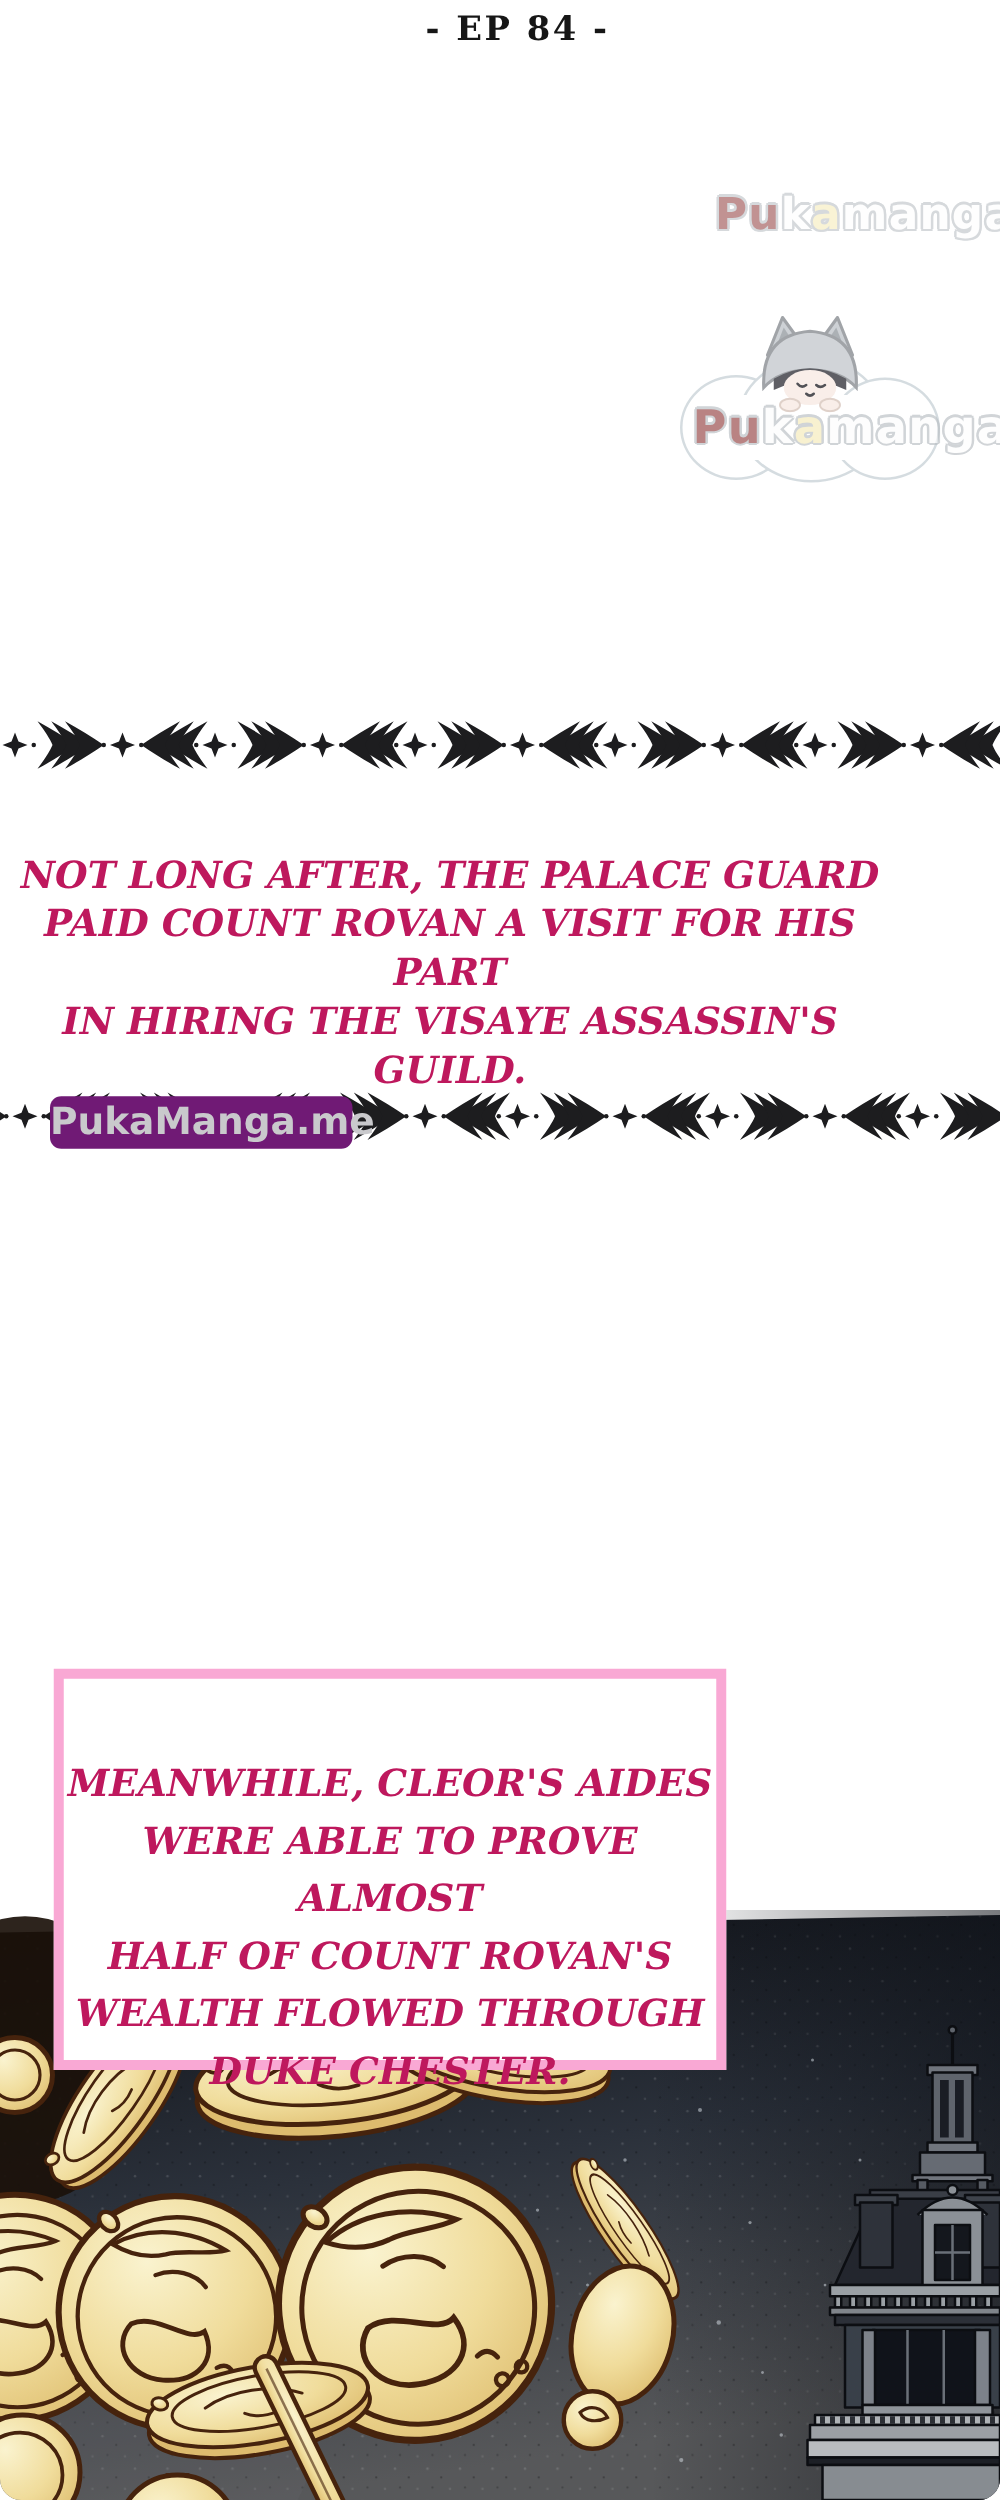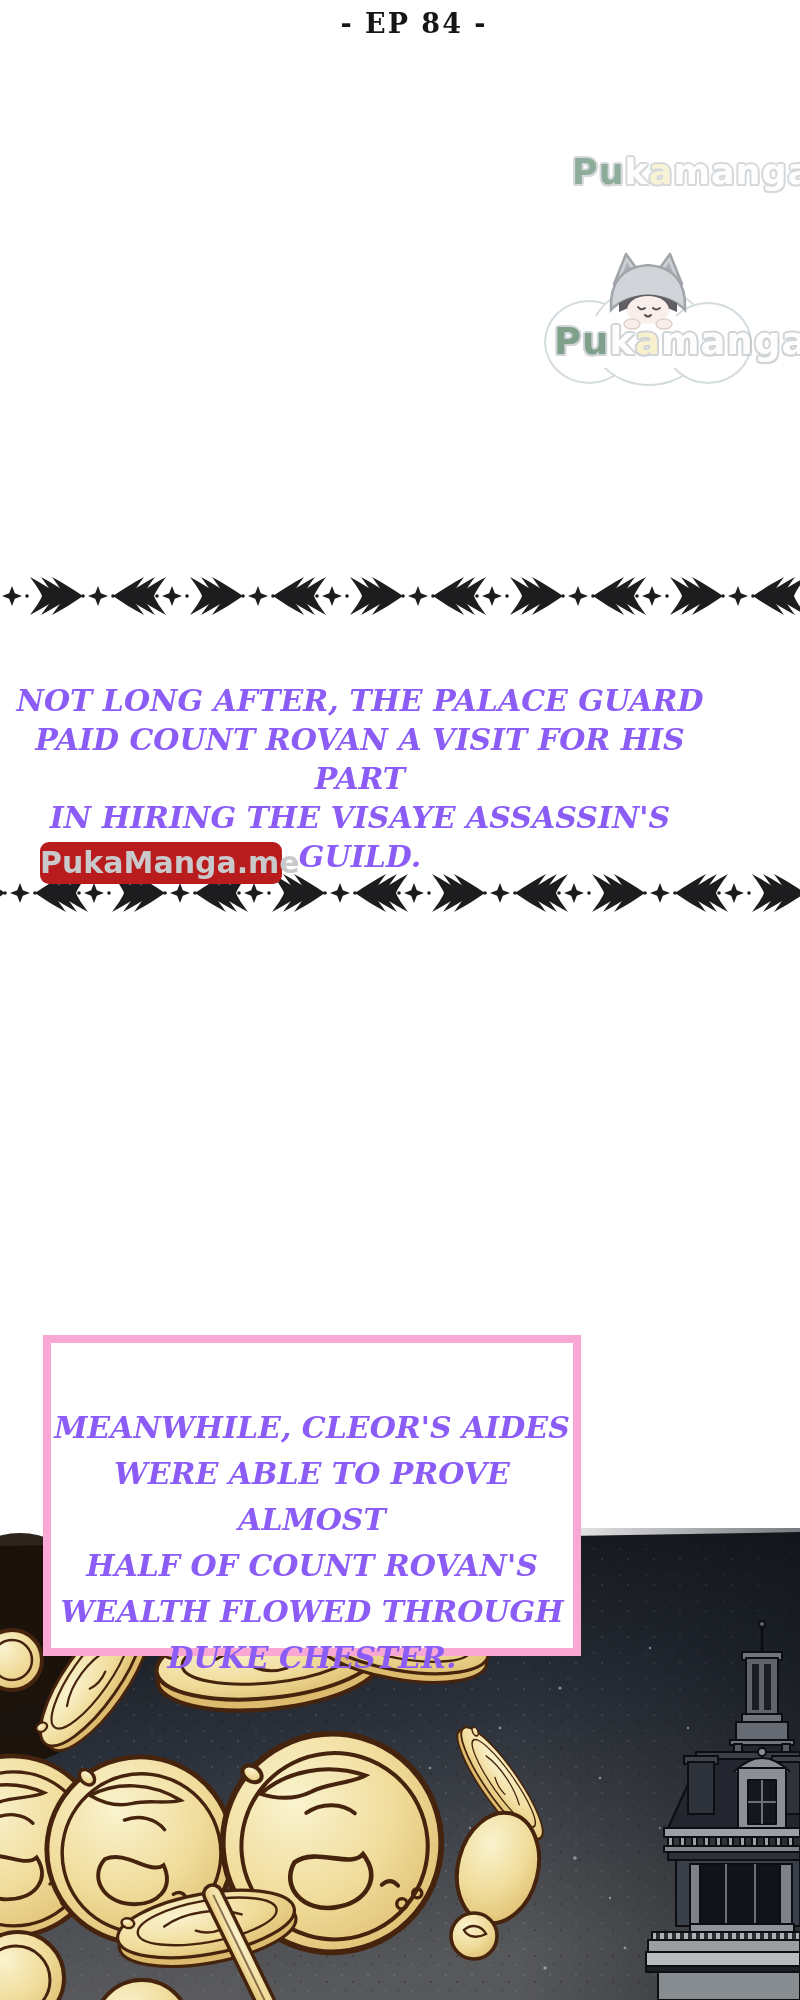--- a/index.html
+++ b/index.html
@@ -1,51 +1,51 @@
 <!DOCTYPE html>
 <html><head>
 <meta charset="utf-8">
 <style>
   html,body{margin:0;padding:0;background:#fff;}
   #page{position:relative;width:800px;height:2000px;background:#ffffff;overflow:hidden;
-        font-family:"DejaVu Sans",sans-serif;}
+        font-family:"DejaVu Sans",sans-serif;border-radius:17px;}
 
   
   .ep{position:absolute;top:8px;left:28px;width:772px;text-align:center;
       font-family:"DejaVu Serif",serif;font-size:27px;font-weight:600;
       letter-spacing:2px;color:#161616;}
 
   
   .wm{position:absolute;font-family:"DejaVu Sans",sans-serif;font-weight:bold;
       letter-spacing:1px;white-space:nowrap;}
   .wm1{left:572px;top:152px;font-size:35px;opacity:.48;}
   .wm2-text{position:absolute;left:10px;top:56px;font-size:37px;opacity:.66;}
   .wm span{text-shadow:2px 0 0 #aab1b7,-2px 0 0 #aab1b7,0 2px 0 #aab1b7,0 -2px 0 #aab1b7,
            1.5px 1.5px 0 #aab1b7,-1.5px 1.5px 0 #aab1b7,1.5px -1.5px 0 #aab1b7,-1.5px -1.5px 0 #aab1b7;}
-  .wm-pink{color:#14532d;}
+  .wm-pink{color:#7f1d1d;}
   .wm-white{color:#fdfdfd;}
   .wm-yellow{color:#f4e7a9;}
 
   
   .cloudwm{position:absolute;left:544px;top:264px;width:210px;height:122px;opacity:.82;}
   .cl{position:absolute;background:#fff;border:2px solid #ccd5da;border-radius:50%;}
   .cl1{left:0;top:36px;width:86px;height:80px;}
   .cl2{left:46px;top:22px;width:114px;height:96px;}
   .cl3{left:120px;top:38px;width:84px;height:78px;}
   .cl-fill{position:absolute;left:12px;top:52px;width:182px;height:52px;background:#fff;border-radius:26px;}
   .catsvg{position:absolute;left:58px;top:-14px;}
 
   
-  .nar{position:absolute;text-align:center;color:#8b5cf6;white-space:pre-line;
+  .nar{position:absolute;text-align:center;color:#be185d;white-space:pre-line;
        font-family:"DejaVu Serif",serif;font-style:italic;font-weight:bold;}
   .nar1{left:0;top:681px;width:720px;font-size:30px;line-height:39px;}
 
   
-  .badge{position:absolute;left:40px;top:842px;width:242px;height:42px;z-index:2;
-         background:#b91c1c;border-radius:9px;color:#c9c9cc;
+  .badge{position:absolute;left:40px;top:877px;width:242px;height:42px;z-index:2;
+         background:#701a75;border-radius:9px;color:#c9c9cc;
          font-size:30px;font-weight:bold;text-align:right;line-height:42px;}
 
   .divider{position:absolute;left:0;width:800px;height:46px;z-index:1;}
   .div1{top:573px;}
   .div2{top:870px;}
 
   
   .nbox{position:absolute;left:43px;top:1335px;width:522px;height:305px;z-index:3;
         background:#ffffff;border:8px solid #f9a8d4;}
   .nar2{left:0;top:62px;width:100%;font-size:30px;line-height:46px;position:absolute;}

